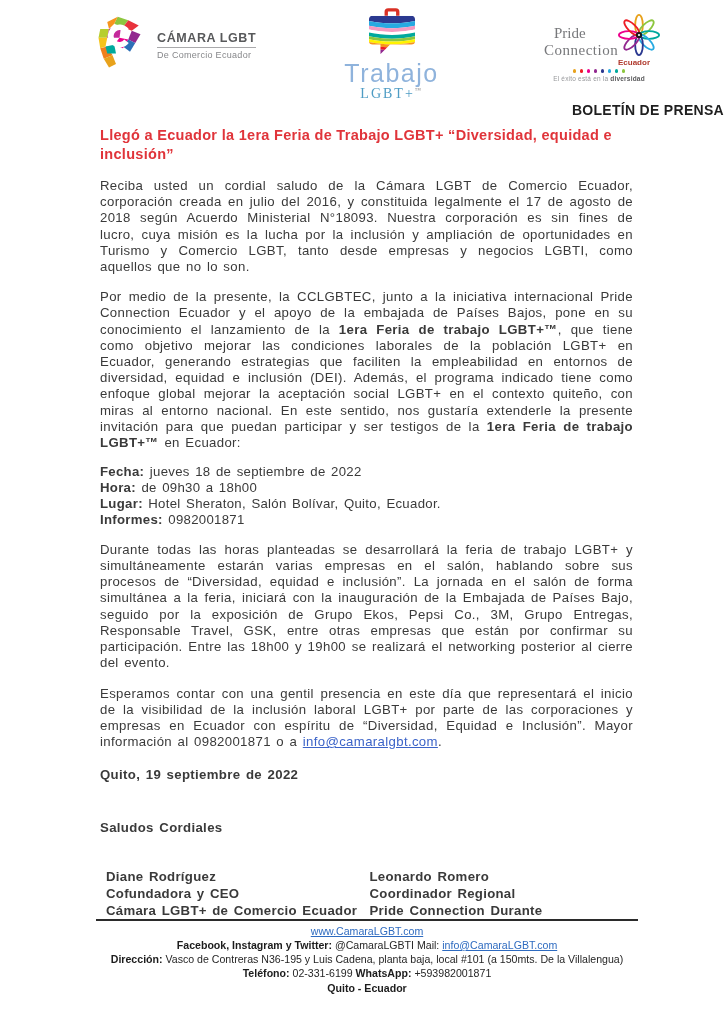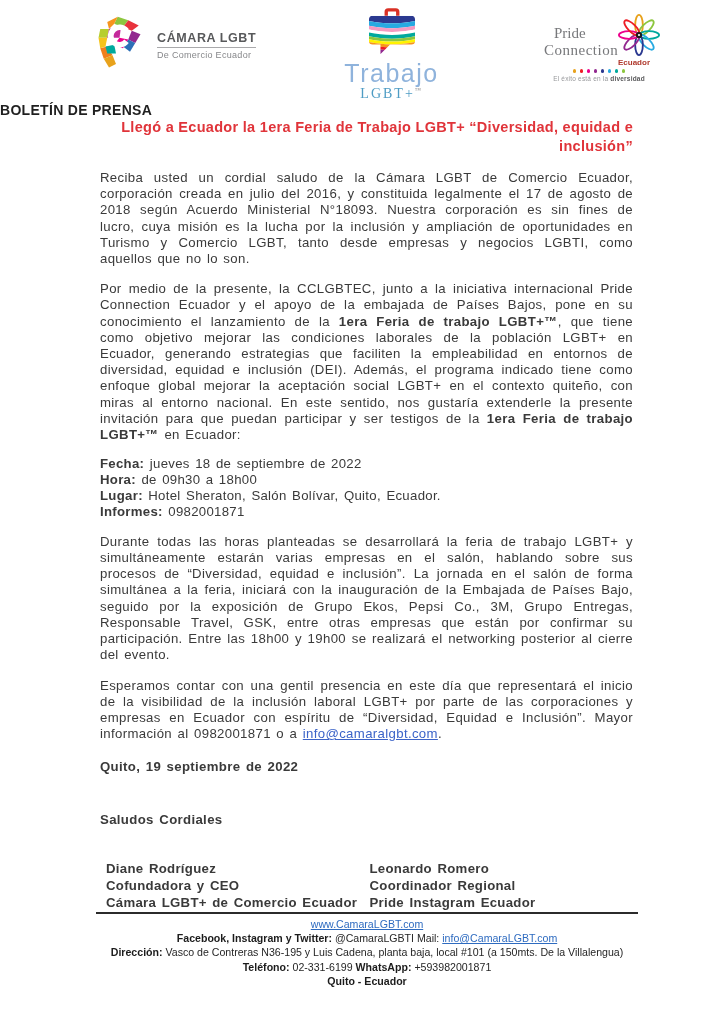--- a/index.html
+++ b/index.html
@@ -27,24 +27,24 @@
             line-height:1.05;margin-left:16px;}
   .pride-w2{font-family:"Liberation Serif",serif;font-size:15px;color:#77787b;
             line-height:1.1;letter-spacing:.5px;margin-left:6px;}
   .pride-country{font-size:8px;font-weight:bold;color:#b03a2e;text-align:right;
                  margin:0 10px 2px 0;}
   .pride-dots{display:flex;gap:3.5px;justify-content:center;margin:2px 0 2px;}
   .pride-dots i{width:3.5px;height:3.5px;border-radius:50%;display:block;}
   .pride-tagline{font-size:6.5px;color:#97989b;text-align:center;letter-spacing:.2px;}
   .pride-tagline b{color:#5a5a5c;}
   
-  .kicker{text-align:left;font-weight:bold;font-size:14px;color:#1f1f1f;
+  .kicker{text-align:right;font-weight:bold;font-size:14px;color:#1f1f1f;
           margin-top:16px;letter-spacing:.3px;}
-  .headline{text-align:right;font-weight:bold;font-size:14.5px;color:#e0343a;
-            line-height:19px;margin-top:0;padding:0 91px 0 100px;letter-spacing:.3px;}
+  .headline{text-align:left;font-weight:bold;font-size:14.5px;color:#e0343a;
+            line-height:19px;margin-top:8px;padding:0 91px 0 100px;letter-spacing:.3px;}
   
   .content{padding:0 91px 0 100px;font-size:13.2px;line-height:16.2px;
            letter-spacing:.35px;word-spacing:1.5px;}
   .content p{margin:14px 0 0;text-align:justify;}
   .b{font-weight:bold;}
   .details{margin-top:13px;line-height:15.9px;}
   .details div{white-space:nowrap;letter-spacing:.3px;}
   a.body-link{color:#3b63c8;text-decoration:underline;}
   .dateline{font-weight:bold;margin-top:17px;}
   .closing{font-weight:bold;margin-top:36px;}
@@ -176,21 +176,21 @@
 
     <div class="signatures">
       <div class="sig">
         <div>Diane Rodríguez</div>
         <div>Cofundadora y CEO</div>
         <div>Cámara LGBT+ de Comercio Ecuador</div>
       </div>
       <div class="sig">
         <div>Leonardo Romero</div>
         <div>Coordinador Regional</div>
-        <div>Pride Instagram Ecuador</div>
+        <div>Pride Connection Durante</div>
       </div>
     </div>
   </div>
 
   <div class="footer">
     <hr>
     <div class="footer-lines">
       <div><a class="footer-link" href="#">www.CamaraLGBT.com</a></div>
       <div><span class="b">Facebook, Instagram y Twitter:</span><span> @CamaraLGBTI Mail: </span><a class="footer-link" href="#">info@CamaraLGBT.com</a></div>
       <div><span class="b">Dirección:</span><span> Vasco de Contreras N36-195 y Luis Cadena, planta baja, local #101 (a 150mts. De la Villalengua)</span></div>

